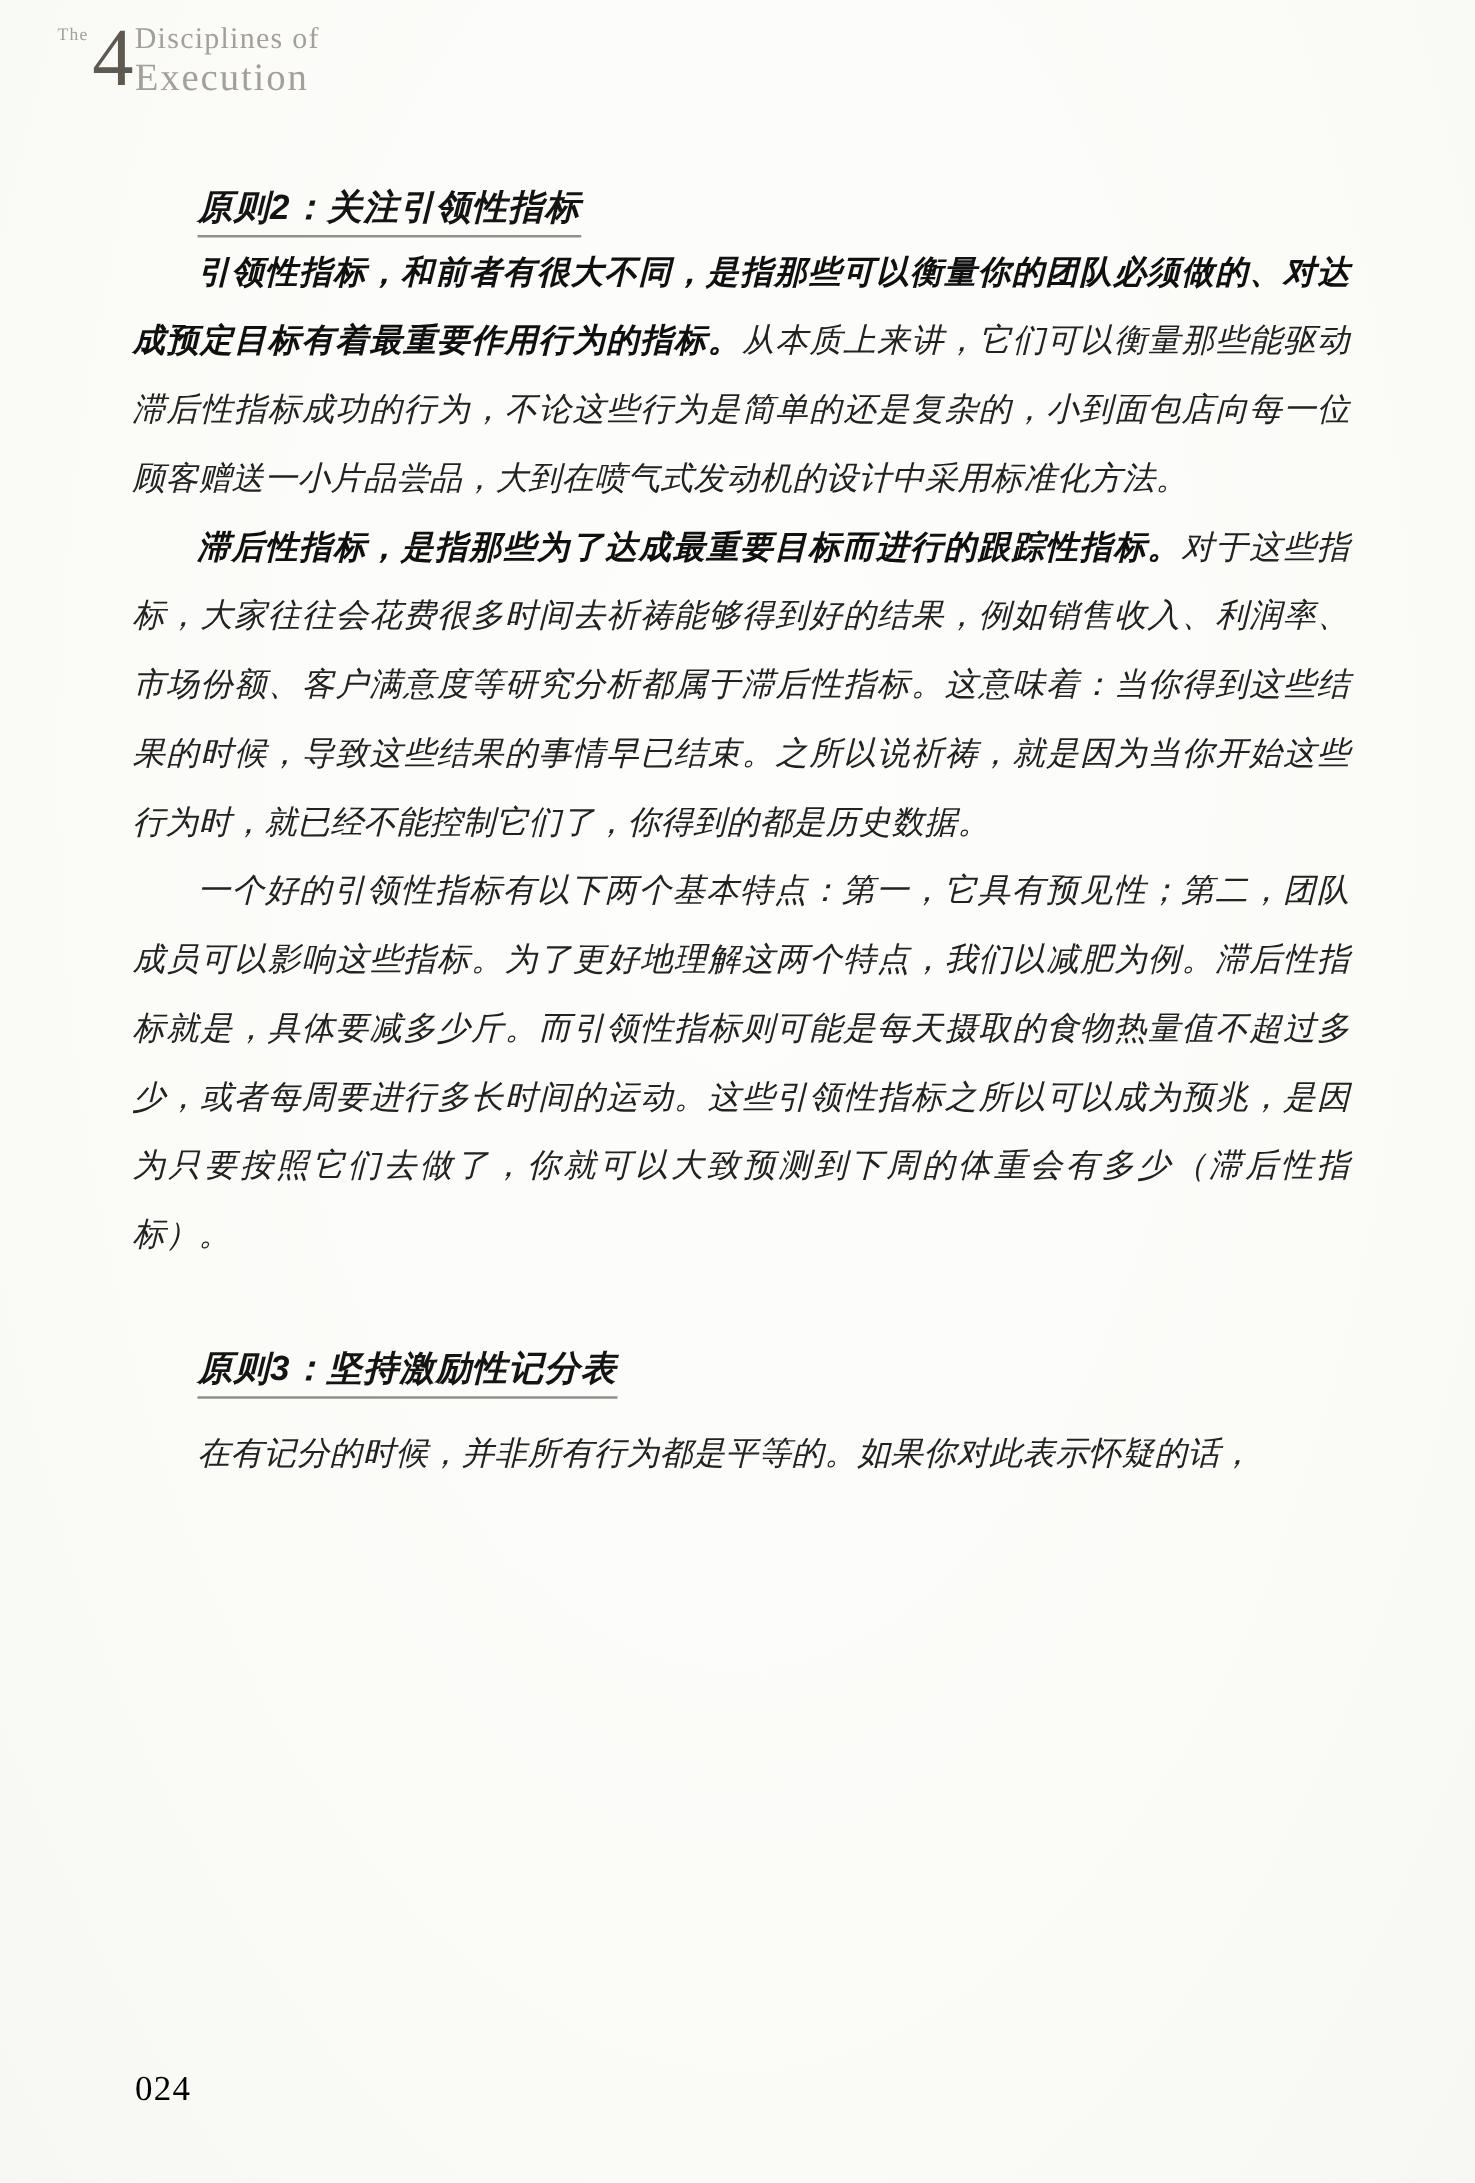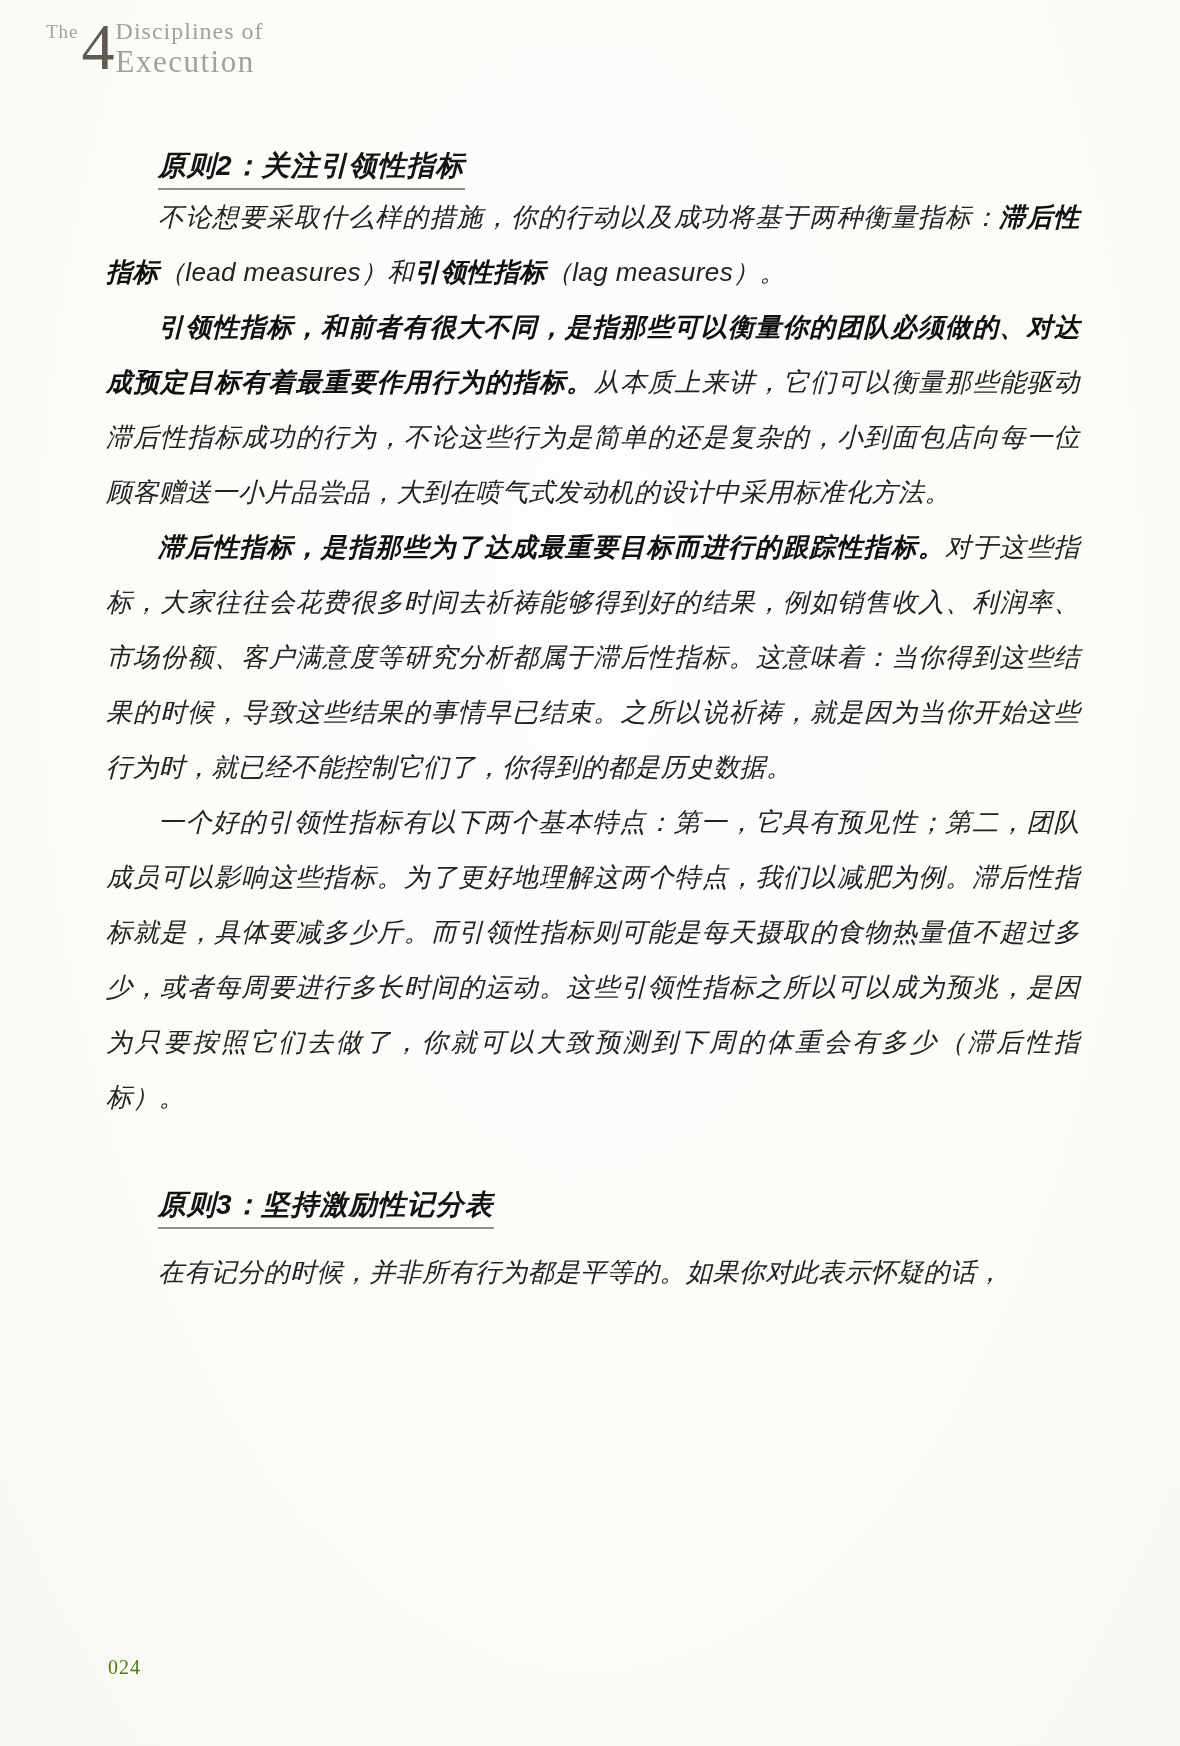--- a/index.html
+++ b/index.html
@@ -21,21 +21,21 @@
     position: absolute;
     top: 14px;
     left: 46px;
     display: flex;
     align-items: flex-start;
     font-family: "Liberation Serif", serif;
     color: #a3a099;
     user-select: none;
   }
   .logo-the {
-    font-size: 19px;
+    font-size: 14px;
     letter-spacing: 1px;
     margin-top: 7px;
   }
   .logo-4 {
     font-size: 66px;
     line-height: 58px;
     color: #5e5a52;
     margin: 4px 1px 0 3px;
   }
   .logo-right {
@@ -90,44 +90,43 @@
     font-weight: 700;
     color: #101010;
   }
 
   
   .folio {
     position: absolute;
     left: 108px;
     top: 1656px;
     font-family: "Liberation Serif", serif;
-    font-size: 20px;
+    font-size: 28px;
     letter-spacing: 1px;
-    color: #4d7c0f;
+    color: #000000;
   }
 </style>
 </head>
 <body>
 
 <div class="page">
 
   <header class="logo">
     <span class="logo-the">The</span>
     <span class="logo-4">4</span>
     <span class="logo-right">
       <span class="logo-disc">Disciplines of</span>
       <span class="logo-exec">Execution</span>
     </span>
   </header>
 
   <main class="content">
 
     <h2 class="heading first"><span class="hline">原则2：关注引领性指标</span></h2>
 
-    <p class="para"><span>不论想要采取什么样的措施，你的行动以及成功将基于两种衡量指标：</span><span class="seg-bold">滞后性指标</span><span>（lead measures）和</span><span class="seg-bold">引领性指标</span><span>（lag measures）。</span></p>
     <p class="para"><span class="seg-bold">引领性指标，和前者有很大不同，是指那些可以衡量你的团队必须做的、对达成预定目标有着最重要作用行为的指标。</span><span>从本质上来讲，它们可以衡量那些能驱动滞后性指标成功的行为，不论这些行为是简单的还是复杂的，小到面包店向每一位顾客赠送一小片品尝品，大到在喷气式发动机的设计中采用标准化方法。</span></p>
     <p class="para"><span class="seg-bold">滞后性指标，是指那些为了达成最重要目标而进行的跟踪性指标。</span><span>对于这些指标，大家往往会花费很多时间去祈祷能够得到好的结果，例如销售收入、利润率、市场份额、客户满意度等研究分析都属于滞后性指标。这意味着：当你得到这些结果的时候，导致这些结果的事情早已结束。之所以说祈祷，就是因为当你开始这些行为时，就已经不能控制它们了，你得到的都是历史数据。</span></p>
     <p class="para"><span>一个好的引领性指标有以下两个基本特点：第一，它具有预见性；第二，团队成员可以影响这些指标。为了更好地理解这两个特点，我们以减肥为例。滞后性指标就是，具体要减多少斤。而引领性指标则可能是每天摄取的食物热量值不超过多少，或者每周要进行多长时间的运动。这些引领性指标之所以可以成为预兆，是因为只要按照它们去做了，你就可以大致预测到下周的体重会有多少（滞后性指标）。</span></p>
 
     <h2 class="heading second"><span class="hline">原则3：坚持激励性记分表</span></h2>
 
     <p class="para"><span>在有记分的时候，并非所有行为都是平等的。如果你对此表示怀疑的话，</span></p>
 
   </main>
 

